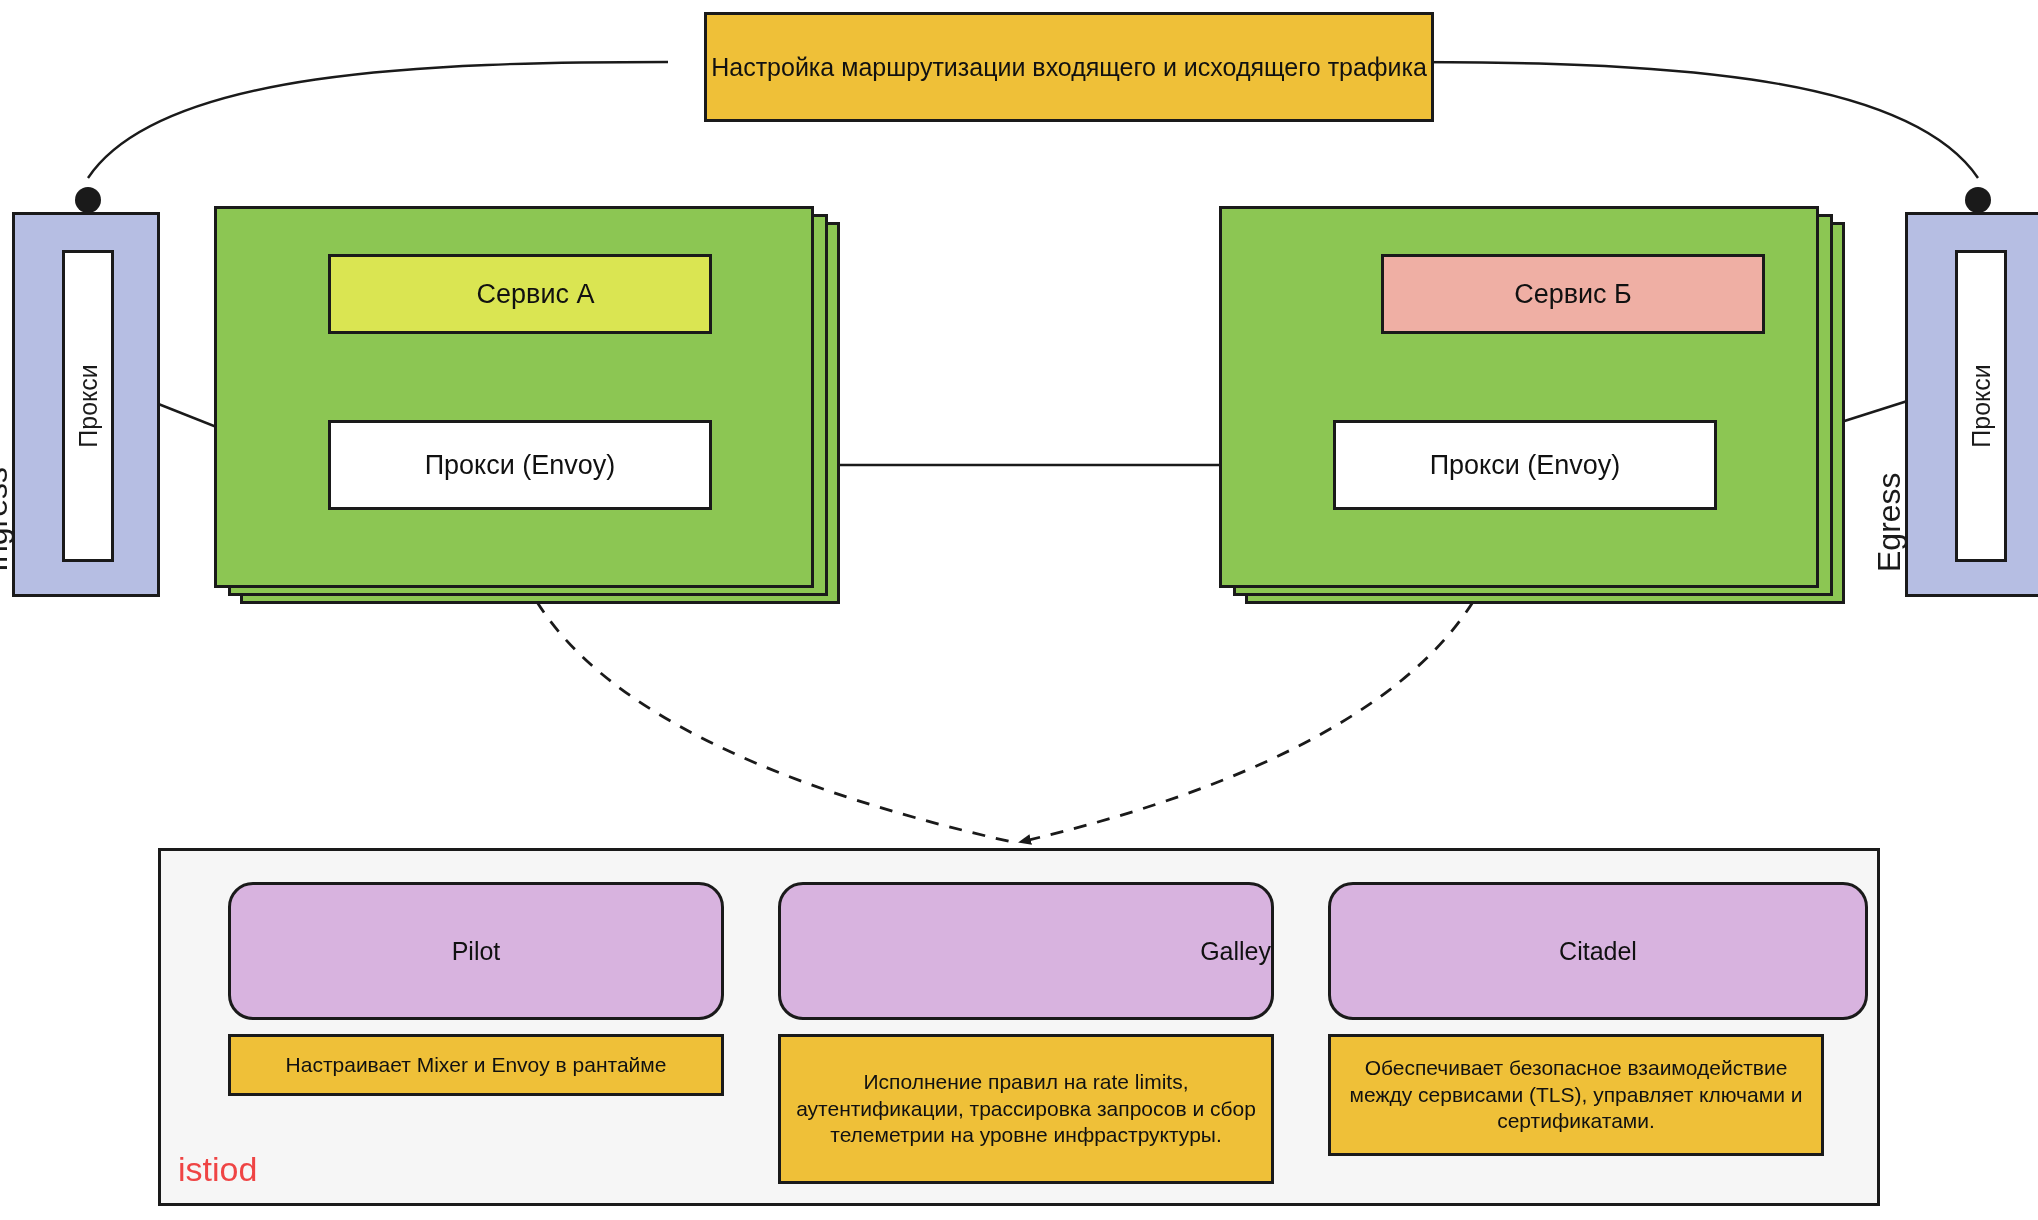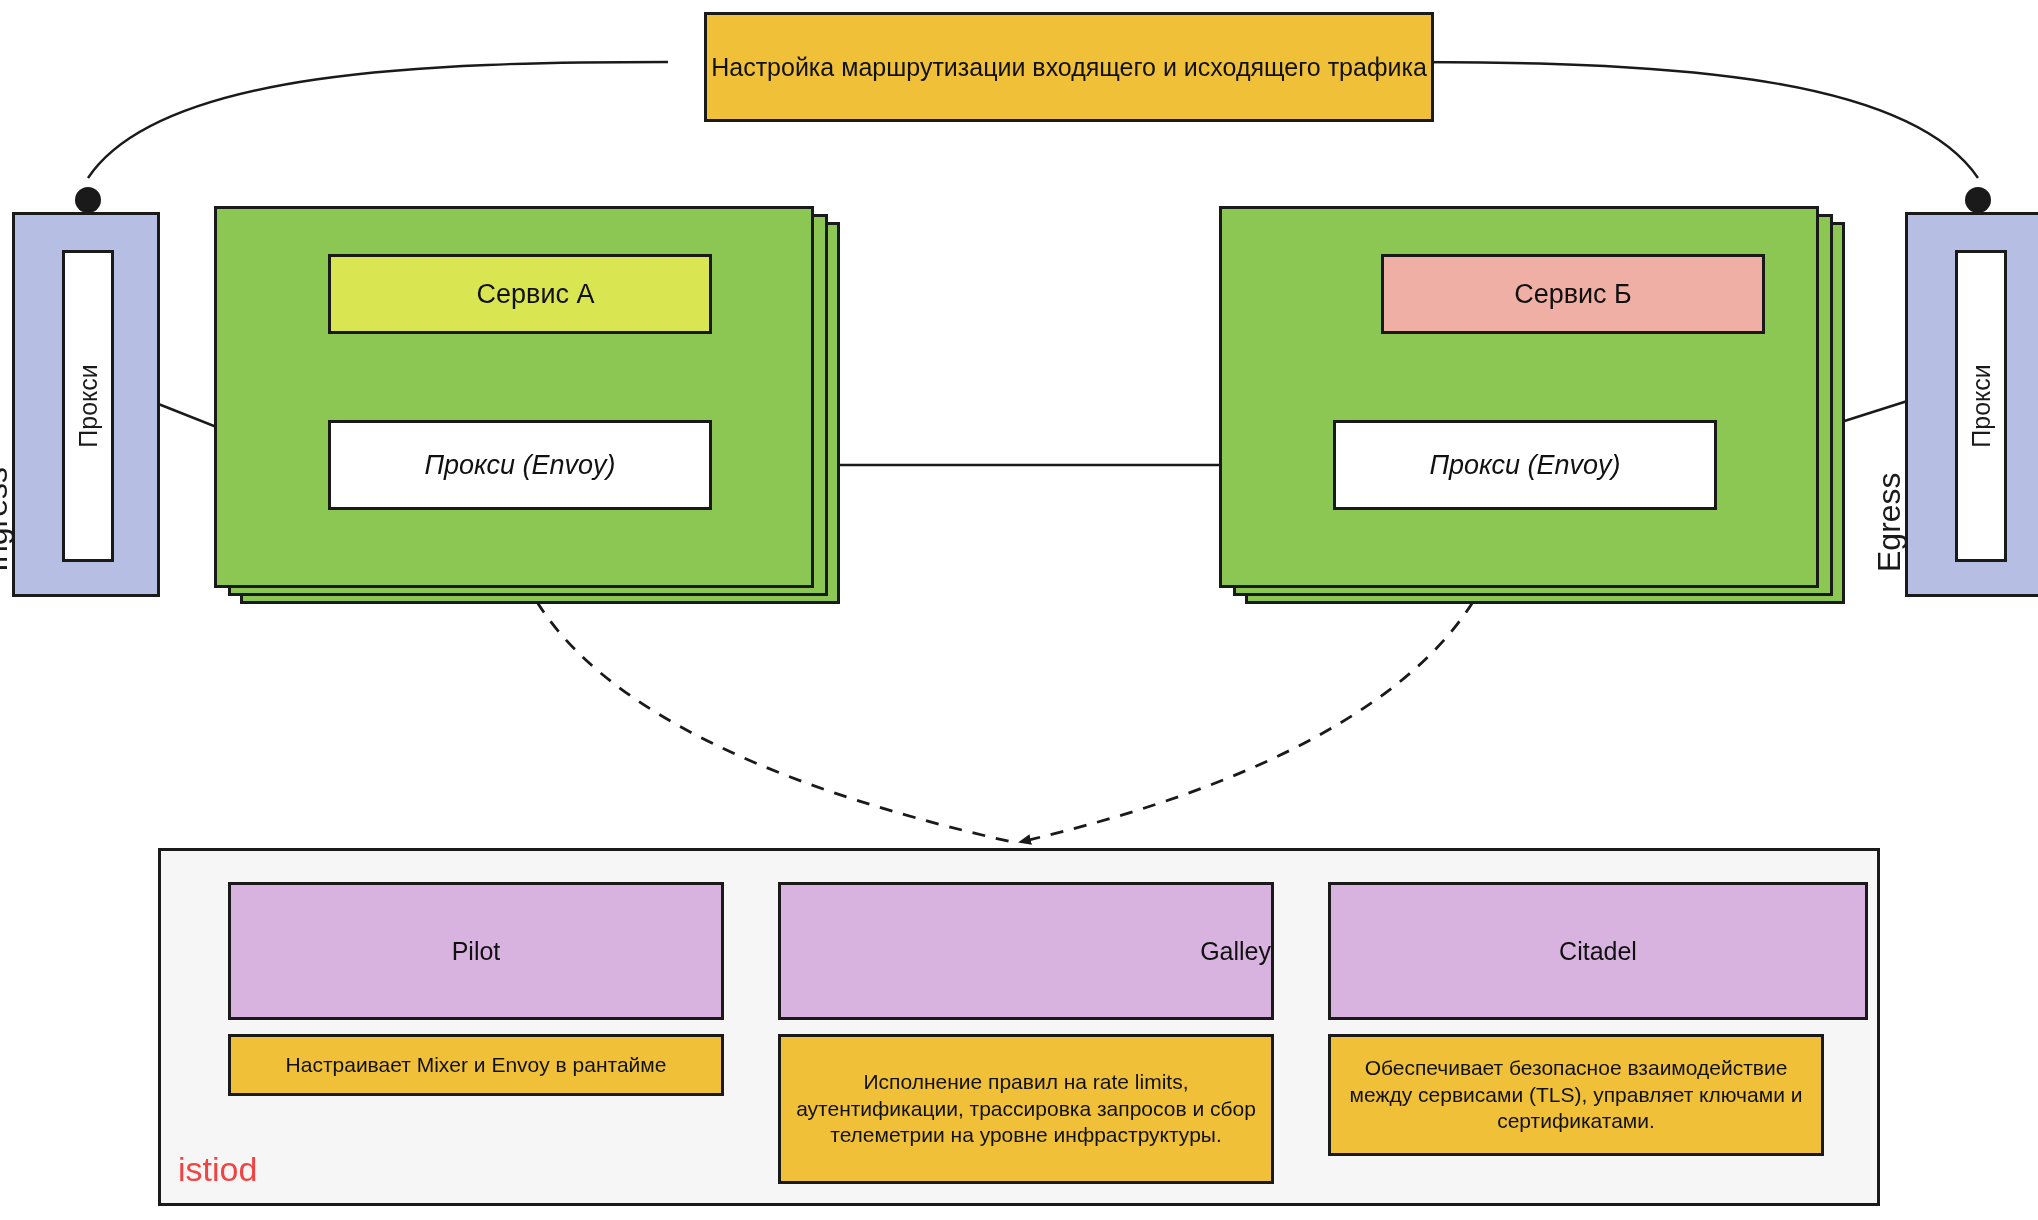--- a/index.html
+++ b/index.html
@@ -80,36 +80,37 @@
   }
   .pod{
     background:#8CC653;
     border:3px solid #1a1a1a;
   }
   .svc{
     font-size:27px;
   }
   .svc-a{background:#DAE552;padding-left:31px;}
   .svc-b{background:#EFAFA4;margin-left:48px;}
-  .envoy{background:#ffffff;font-size:27px;font-style:italic;}
+  .envoy{background:#ffffff;font-size:27px;}
   
   .istiod{
     left:158px; top:848px; width:1722px; height:358px;
     background:#F6F6F6;
     border:3px solid #1a1a1a;
   }
   .istiod-label{
     position:absolute;
     left:178px; top:1150px;
     font-size:34px;
     color:#ef4444;
   }
   .comp{
     background:#D8B3DF;
     font-size:25px;
+    border-radius:25px;
   }
   .note{
     background:#EFC038;
     font-size:21px;
     padding:4px 8px;
   }
   svg.ov{position:absolute;left:0;top:0;width:2038px;height:1220px;overflow:visible;pointer-events:none;}
 </style>
 </head>
 <body>

